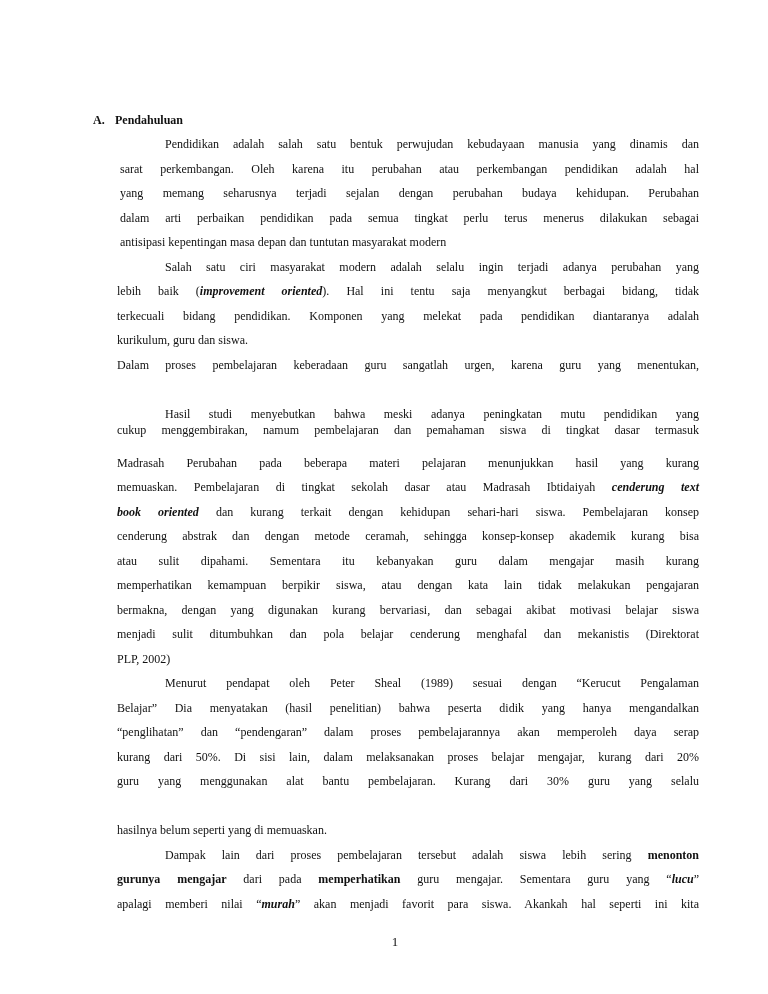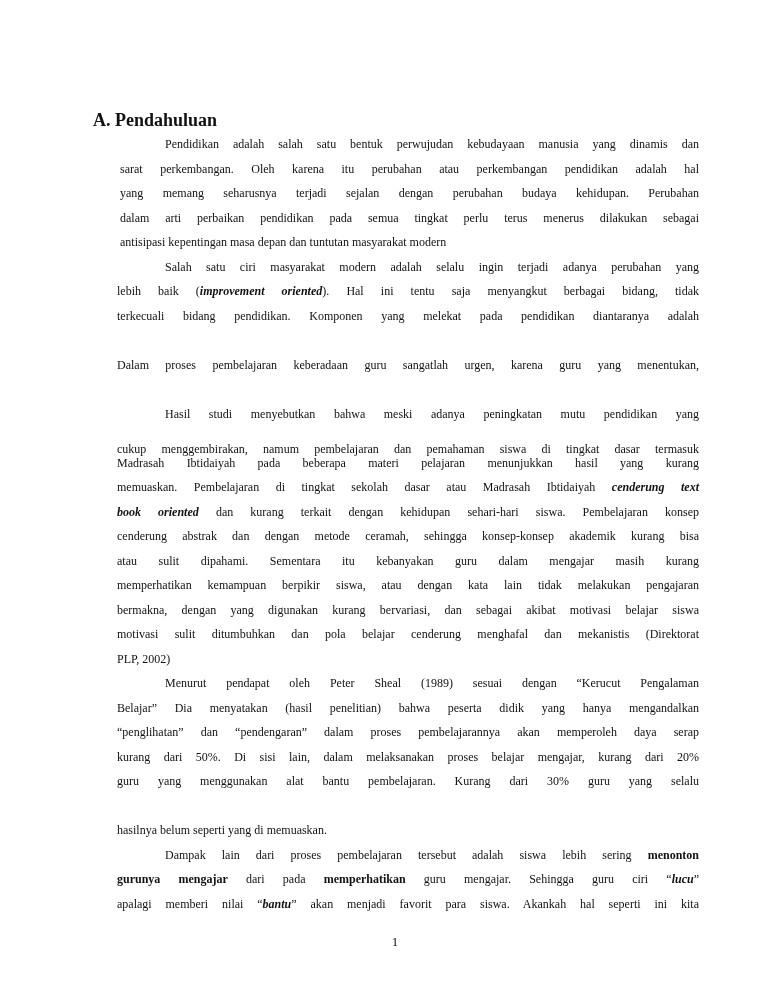--- a/index.html
+++ b/index.html
@@ -18,21 +18,21 @@
     .page {
       position: absolute;
       left: 0; top: 0;
       width: 768px; height: 994px;
       background: #ffffff;
     }
     .heading {
       position: absolute;
       left: 93px;
       top: 110px;
-      font-size: 18px;
+      font-size: 12px;
       font-weight: bold;
       line-height: 20px;
       white-space: nowrap;
     }
     .heading .num { display: inline-block; width: 22px; }
     .line {
       position: absolute;
       left: 117px;
       width: 582px;
       font-size: 12px;
@@ -70,40 +70,41 @@
 
   <div class="line s1 indent" style="top:134px">Pendidikan adalah salah satu bentuk perwujudan kebudayaan manusia yang dinamis dan</div>
   <div class="line s1" style="top:158.5px">sarat perkembangan. Oleh karena itu perubahan atau perkembangan pendidikan adalah hal</div>
   <div class="line s1" style="top:183px">yang memang seharusnya terjadi sejalan dengan perubahan budaya kehidupan. Perubahan</div>
   <div class="line s1" style="top:207.5px">dalam arti perbaikan pendidikan pada semua tingkat perlu terus menerus dilakukan sebagai</div>
   <div class="line s1 last" style="top:232px">antisipasi kepentingan masa depan dan tuntutan masyarakat modern</div>
 
   <div class="line indent" style="top:256.5px">Salah satu ciri masyarakat modern adalah selalu ingin terjadi adanya perubahan yang</div>
   <div class="line" style="top:281px"><span>lebih baik (</span><span class="i">improvement oriented</span><span>). Hal ini tentu saja menyangkut berbagai bidang, tidak</span></div>
   <div class="line" style="top:305.5px">terkecuali bidang pendidikan. Komponen yang melekat pada pendidikan diantaranya  adalah</div>
+  <div class="line last" style="top:330px">kurikulum, guru dan siswa.</div>
 
   <div class="line" style="top:354.5px">Dalam proses pembelajaran keberadaan  guru sangatlah urgen, karena guru yang menentukan,</div>
 
   <div class="line indent" style="top:403.5px">Hasil studi menyebutkan bahwa meski adanya peningkatan mutu pendidikan yang</div>
-  <div class="line" style="top:439px">cukup menggembirakan, namum pembelajaran dan pemahaman siswa di tingkat dasar termasuk</div>
-  <div class="line" style="top:452.5px">Madrasah Ibtidaiyah pada beberapa materi pelajaran menunjukkan hasil yang kurang</div>
+  <div class="line" style="top:420px">cukup menggembirakan, namum pembelajaran dan pemahaman siswa di tingkat dasar termasuk</div>
+  <div class="line" style="top:452.5px">Madrasah Perubahan pada beberapa materi pelajaran menunjukkan hasil yang kurang</div>
   <div class="line" style="top:477px"><span>memuaskan. Pembelajaran di tingkat sekolah dasar atau Madrasah Ibtidaiyah  </span><span class="i">cenderung text</span></div>
   <div class="line" style="top:501.5px"><span class="i">book oriented</span><span>  dan kurang terkait dengan kehidupan sehari-hari siswa. Pembelajaran konsep</span></div>
   <div class="line" style="top:526px">cenderung abstrak dan dengan metode ceramah, sehingga konsep-konsep akademik kurang bisa</div>
   <div class="line" style="top:550.5px">atau sulit dipahami. Sementara itu kebanyakan guru dalam mengajar masih kurang</div>
   <div class="line" style="top:575px">memperhatikan kemampuan berpikir siswa, atau dengan kata lain tidak melakukan pengajaran</div>
   <div class="line" style="top:599.5px">bermakna, dengan yang digunakan kurang bervariasi, dan sebagai akibat motivasi belajar  siswa</div>
-  <div class="line" style="top:624px">motivasi sulit ditumbuhkan dan pola belajar cenderung menghafal dan mekanistis (Direktorat</div>
+  <div class="line" style="top:624px">menjadi sulit ditumbuhkan dan pola belajar cenderung menghafal dan mekanistis (Direktorat</div>
   <div class="line last" style="top:648.5px">PLP, 2002)</div>
 
   <div class="line indent" style="top:673px"><span>Menurut pendapat oleh Peter Sheal (1989) sesuai dengan </span><span class="b">“Kerucut Pengalaman</span></div>
   <div class="line" style="top:697.5px"><span class="b">Belajar”</span><span> Dia menyatakan (hasil penelitian) bahwa peserta didik yang hanya mengandalkan</span></div>
   <div class="line" style="top:722px">“penglihatan” dan “pendengaran” dalam proses pembelajarannya akan memperoleh daya serap</div>
   <div class="line" style="top:746.5px">kurang dari 50%. Di sisi lain, dalam melaksanakan proses belajar mengajar, kurang dari 20%</div>
   <div class="line" style="top:771px">guru yang menggunakan alat bantu pembelajaran. Kurang dari 30% guru yang selalu</div>
   <div class="line last" style="top:820px">hasilnya belum seperti yang di memuaskan.</div>
 
   <div class="line indent" style="top:844.5px"><span>Dampak lain dari proses pembelajaran tersebut adalah siswa lebih sering </span><span class="bi">menonton</span></div>
-  <div class="line" style="top:869px"><span class="bi">gurunya mengajar</span><span> dari pada </span><span class="bi">memperhatikan</span><span>  guru mengajar. Sehingga guru ciri “</span><span class="i">lucu</span><span>”</span></div>
-  <div class="line" style="top:893.5px"><span>apalagi memberi nilai “</span><span class="i">bantu</span><span>” akan menjadi favorit para siswa. Akankah hal seperti ini kita</span></div>
+  <div class="line" style="top:869px"><span class="bi">gurunya mengajar</span><span> dari pada </span><span class="bi">memperhatikan</span><span>  guru mengajar. Sementara guru yang “</span><span class="i">lucu</span><span>”</span></div>
+  <div class="line" style="top:893.5px"><span>apalagi memberi nilai “</span><span class="i">murah</span><span>” akan menjadi favorit para siswa. Akankah hal seperti ini kita</span></div>
 
   <div class="page-number">1</div>
 </div>
 
 </body></html>

